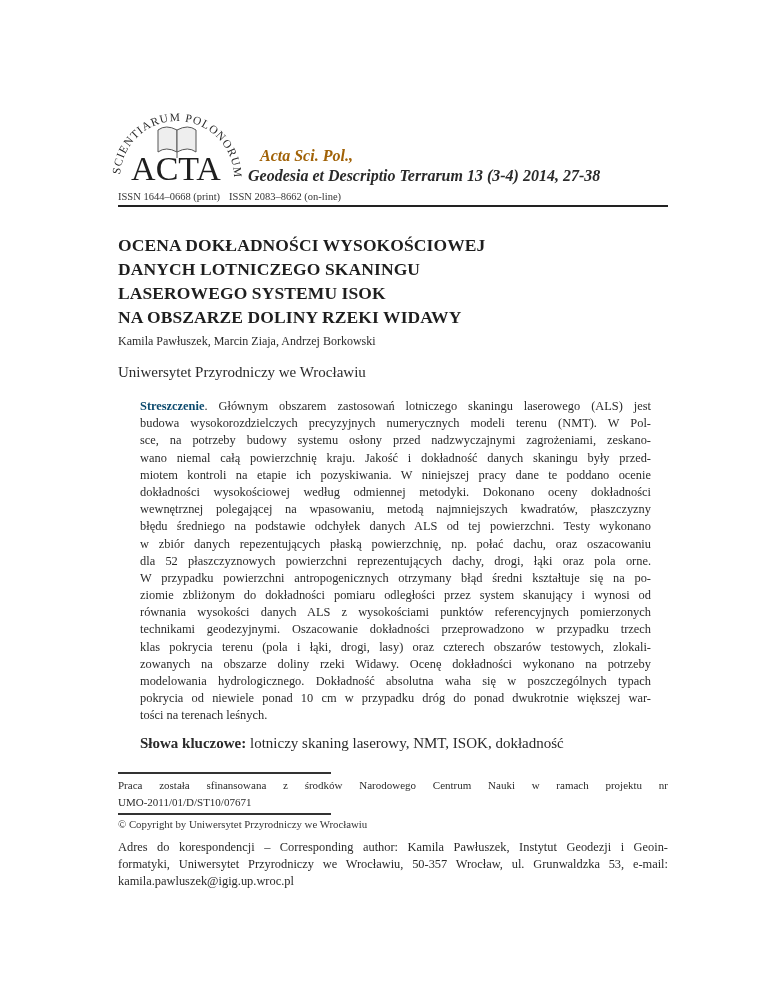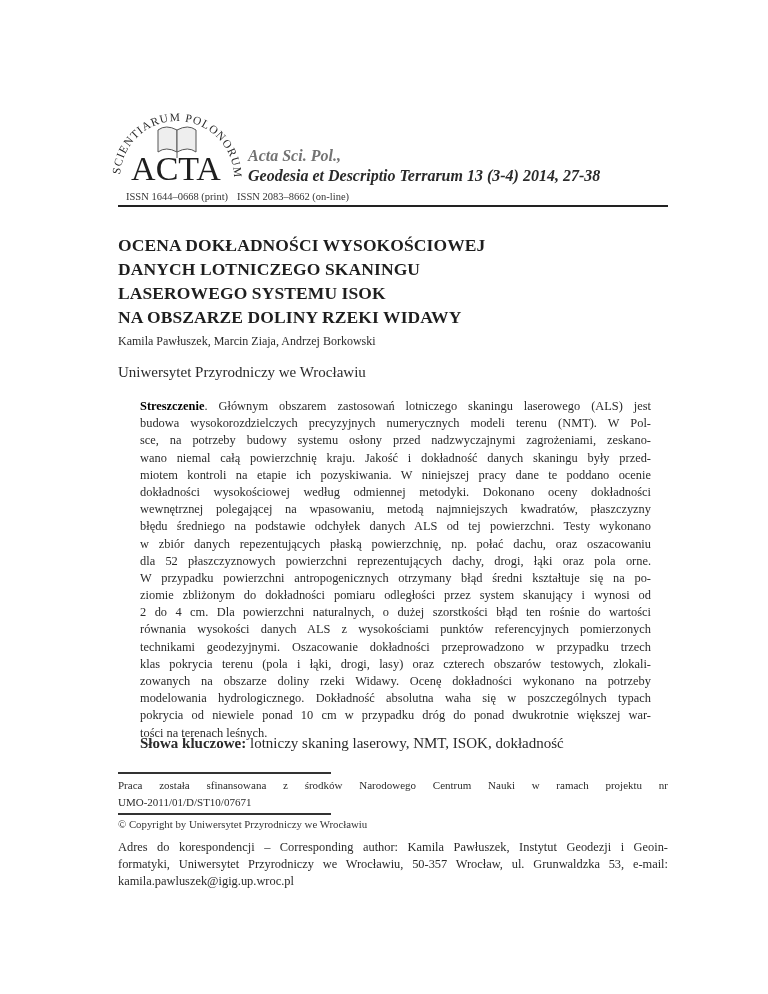--- a/index.html
+++ b/index.html
@@ -2,38 +2,38 @@
 <html><head>
 <meta charset="utf-8">
 <style>
   html, body { margin: 0; padding: 0; background: #ffffff; }
   body { width: 768px; height: 994px; position: relative; overflow: hidden;
          font-family: "Liberation Serif", "DejaVu Serif", serif; color: #222; }
   .abs { position: absolute; }
 
   
   #logo { left: 106px; top: 100px; width: 138px; height: 84px; }
-  #journal-line1 { left: 248px; top: 147px; font-size: 16px; font-style: italic; font-weight: bold; color: #737373; white-space: nowrap; }
+  #journal-line1 { left: 260px; top: 147px; font-size: 16px; font-style: italic; font-weight: bold; color: #a16207; white-space: nowrap; }
   #journal-line2 { left: 248px; top: 167px; font-size: 16px; font-style: italic; font-weight: bold; color: #2a2a2a; white-space: nowrap; }
-  #issn-row { left: 118px; top: 191px; font-size: 10.5px; color: #333; white-space: nowrap; margin-left: 8px; }
+  #issn-row { left: 118px; top: 191px; font-size: 10.5px; color: #333; white-space: nowrap; }
   #issn-row span + span { margin-left: 9px; }
   #header-rule { left: 118px; top: 205px; width: 550px; height: 2px; background: #222; }
 
   
   #title { left: 118px; top: 233px; width: 540px; font-size: 17.5px; font-weight: bold; line-height: 24px; color: #1e1e1e; letter-spacing: 0.1px; }
   #title div { white-space: nowrap; }
 
   #authors { left: 118px; top: 334px; font-size: 12px; color: #2a2a2a; white-space: nowrap; }
   #affiliation { left: 118px; top: 364px; font-size: 15px; color: #2a2a2a; white-space: nowrap; text-align: right; }
 
   
   #abstract { left: 140px; top: 398px; width: 511px; font-size: 12.4px; line-height: 17.2px; color: #2a2a2a; }
   #abstract .line { display: block; text-align: justify; text-align-last: justify; white-space: nowrap; height: 17.2px; }
   #abstract .line.last { text-align-last: left; }
-  #abstract b { color: #000000; margin-top: 16px; }
+  #abstract b { color: #0c4a6e; margin-top: 16px; }
 
   #keywords { left: 140px; top: 735px; font-size: 15px; color: #2a2a2a; white-space: nowrap; }
 
   .footrule { left: 118px; width: 213px; height: 1.5px; background: #333; }
   #footrule1 { top: 772px; }
   #footrule2 { top: 813px; }
 
   #funding { left: 118px; top: 777px; width: 550px; font-size: 11px; line-height: 17px; color: #2a2a2a; }
   #funding .line { display: block; white-space: nowrap; }
   #funding .line.j { text-align: justify; text-align-last: justify; }
@@ -88,21 +88,20 @@
   <span class="line">sce, na potrzeby budowy systemu osłony przed nadzwyczajnymi zagrożeniami, zeskano-</span>
   <span class="line">wano niemal całą powierzchnię kraju. Jakość i dokładność danych skaningu były przed-</span>
   <span class="line">miotem kontroli na etapie ich pozyskiwania. W niniejszej pracy dane te poddano ocenie</span>
   <span class="line">dokładności wysokościowej według odmiennej metodyki. Dokonano oceny dokładności</span>
   <span class="line">wewnętrznej polegającej na wpasowaniu, metodą najmniejszych kwadratów, płaszczyzny</span>
   <span class="line">błędu średniego na podstawie odchyłek danych ALS od tej powierzchni. Testy wykonano</span>
   <span class="line">w zbiór danych repezentujących płaską powierzchnię, np. połać dachu, oraz oszacowaniu</span>
   <span class="line">dla 52 płaszczyznowych powierzchni reprezentujących dachy, drogi, łąki oraz pola orne.</span>
   <span class="line">W przypadku powierzchni antropogenicznych otrzymany błąd średni kształtuje się na po-</span>
   <span class="line">ziomie zbliżonym do dokładności pomiaru odległości przez system skanujący i wynosi od</span>
-  <span class="line">2 do 4 cm. Dla powierzchni naturalnych, o dużej szorstkości błąd ten rośnie do wartości</span>
   <span class="line">równania wysokości danych ALS z wysokościami punktów referencyjnych pomierzonych</span>
   <span class="line">technikami geodezyjnymi. Oszacowanie dokładności przeprowadzono w przypadku trzech</span>
   <span class="line">klas pokrycia terenu (pola i łąki, drogi, lasy) oraz czterech obszarów testowych, zlokali-</span>
   <span class="line">zowanych na obszarze doliny rzeki Widawy. Ocenę dokładności wykonano na potrzeby</span>
   <span class="line">modelowania hydrologicznego. Dokładność absolutna waha się w poszczególnych typach</span>
   <span class="line">pokrycia od niewiele ponad 10 cm w przypadku dróg do ponad dwukrotnie większej war-</span>
   <span class="line last">tości na terenach leśnych.</span>
 </div>
 
 <div id="keywords" class="abs"><b>Słowa kluczowe:</b><span> lotniczy skaning laserowy, NMT, ISOK, dokładność</span></div>

